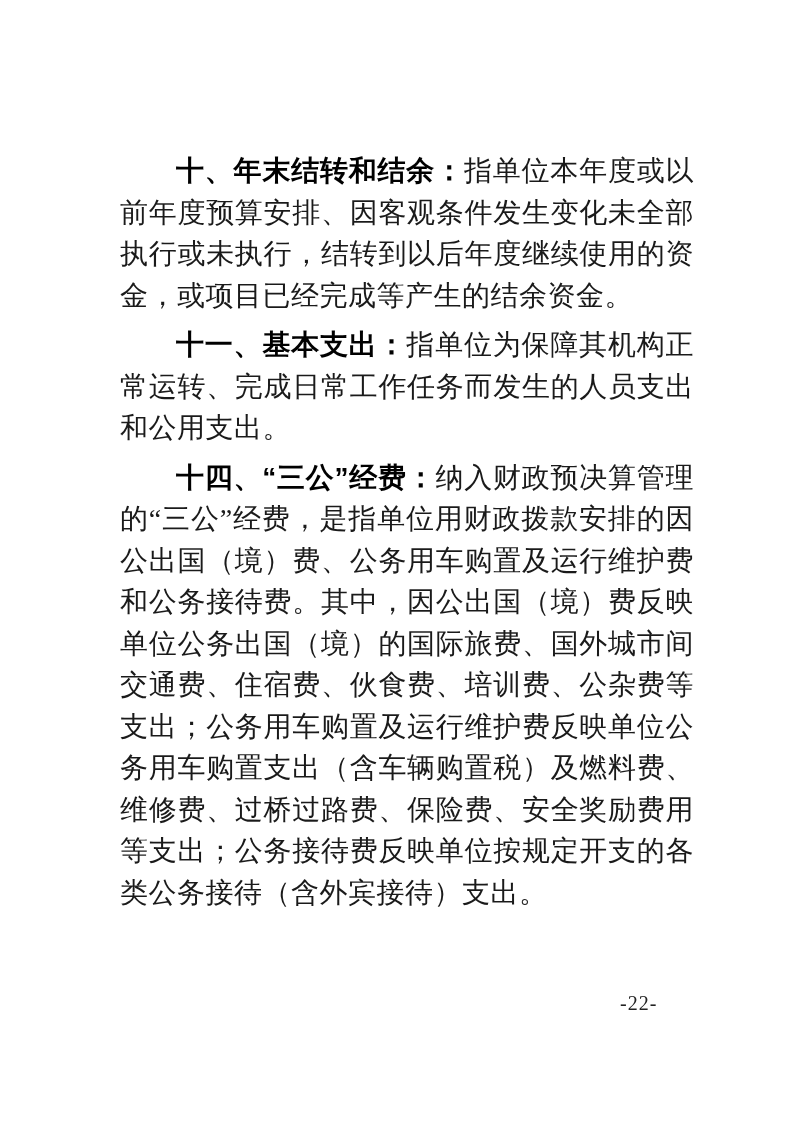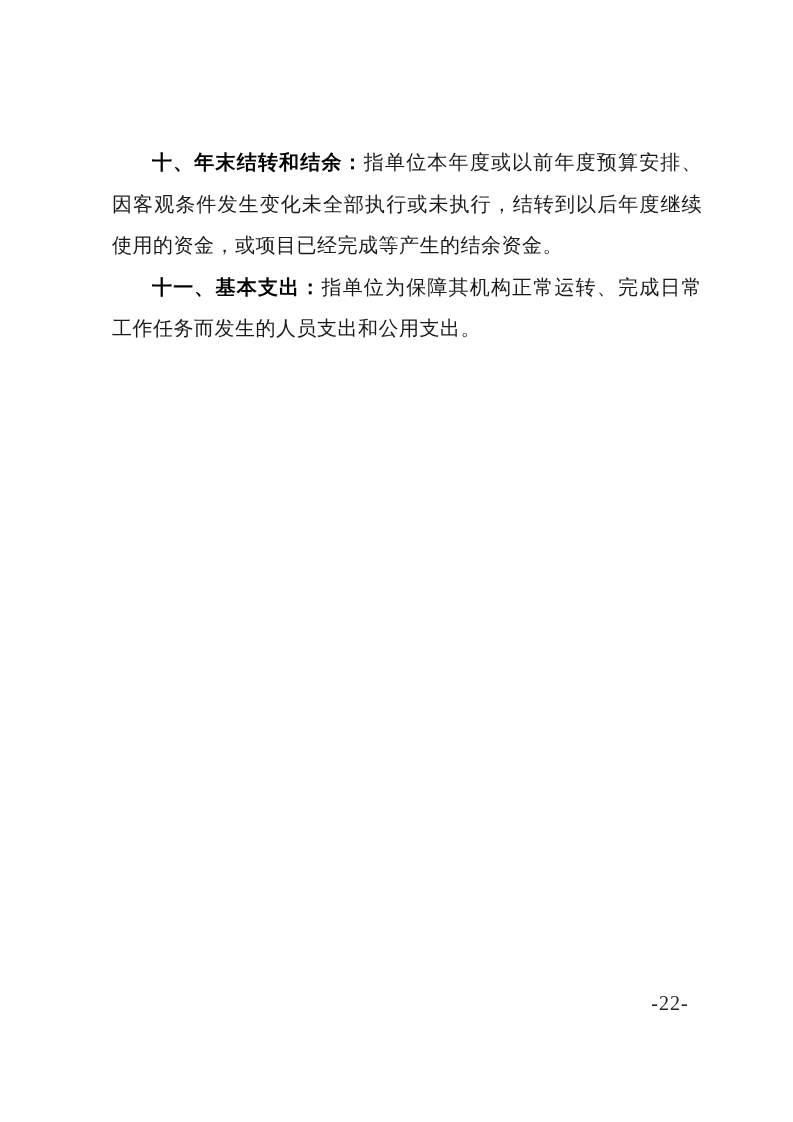--- a/index.html
+++ b/index.html
@@ -16,59 +16,60 @@
     font-family: "Liberation Serif", "DejaVu Serif", serif;
     color: #000000;
   }
   .content {
     position: absolute;
     left: 112px;
     top: 142px;
     width: 590px;
   }
   .para {
-    margin: 0;
+    margin: 8px;
     padding: 0;
-    font-size: 20px;
+    font-size: 28px;
     line-height: 41.5px;
     text-align: justify;
     text-indent: 2em;
     letter-spacing: 0.5px;
     color: #1a1a1a;
   }
   .para .term {
     font-weight: bold;
     font-family: "Liberation Sans", "DejaVu Sans", sans-serif;
     color: #000000;
   }
   .para .body-text {
     font-weight: normal;
   }
   .page-number {
     position: absolute;
     top: 992px;
     left: 620px;
     width: 100px;
-    text-align: center;
+    text-align: left;
     font-size: 20px;
     letter-spacing: 1px;
     font-family: "Liberation Serif", "DejaVu Serif", serif;
     color: #222222;
   }
 </style>
 </head>
 <body>
 
 <div class="page">
   <div class="content">
 
     <p class="para"><span class="term">十、年末结转和结余：</span><span class="body-text">指单位本年度或以前年度预算安排、因客观条件发生变化未全部执行或未执行，结转到以后年度继续使用的资金，或项目已经完成等产生的结余资金。</span></p>
 
     <p class="para"><span class="term">十一、基本支出：</span><span class="body-text">指单位为保障其机构正常运转、完成日常工作任务而发生的人员支出和公用支出。</span></p>
 
 
 
+    <p class="para"><span class="term">十四、“三公”经费：</span><span class="body-text">纳入财政预决算管理的“三公”经费，是指单位用财政拨款安排的因公出国（境）费、公务用车购置及运行维护费和公务接待费。其中，因公出国（境）费反映单位公务出国（境）的国际旅费、国外城市间交通费、住宿费、伙食费、培训费、公杂费等支出；公务用车购置及运行维护费反映单位公务用车购置支出（含车辆购置税）及燃料费、维修费、过桥过路费、保险费、安全奖励费用等支出；公务接待费反映单位按规定开支的各类公务接待（含外宾接待）支出。</span></p>
 
 
   </div>
 
   <div class="page-number">-22-</div>
 </div>
 
 </body></html>

